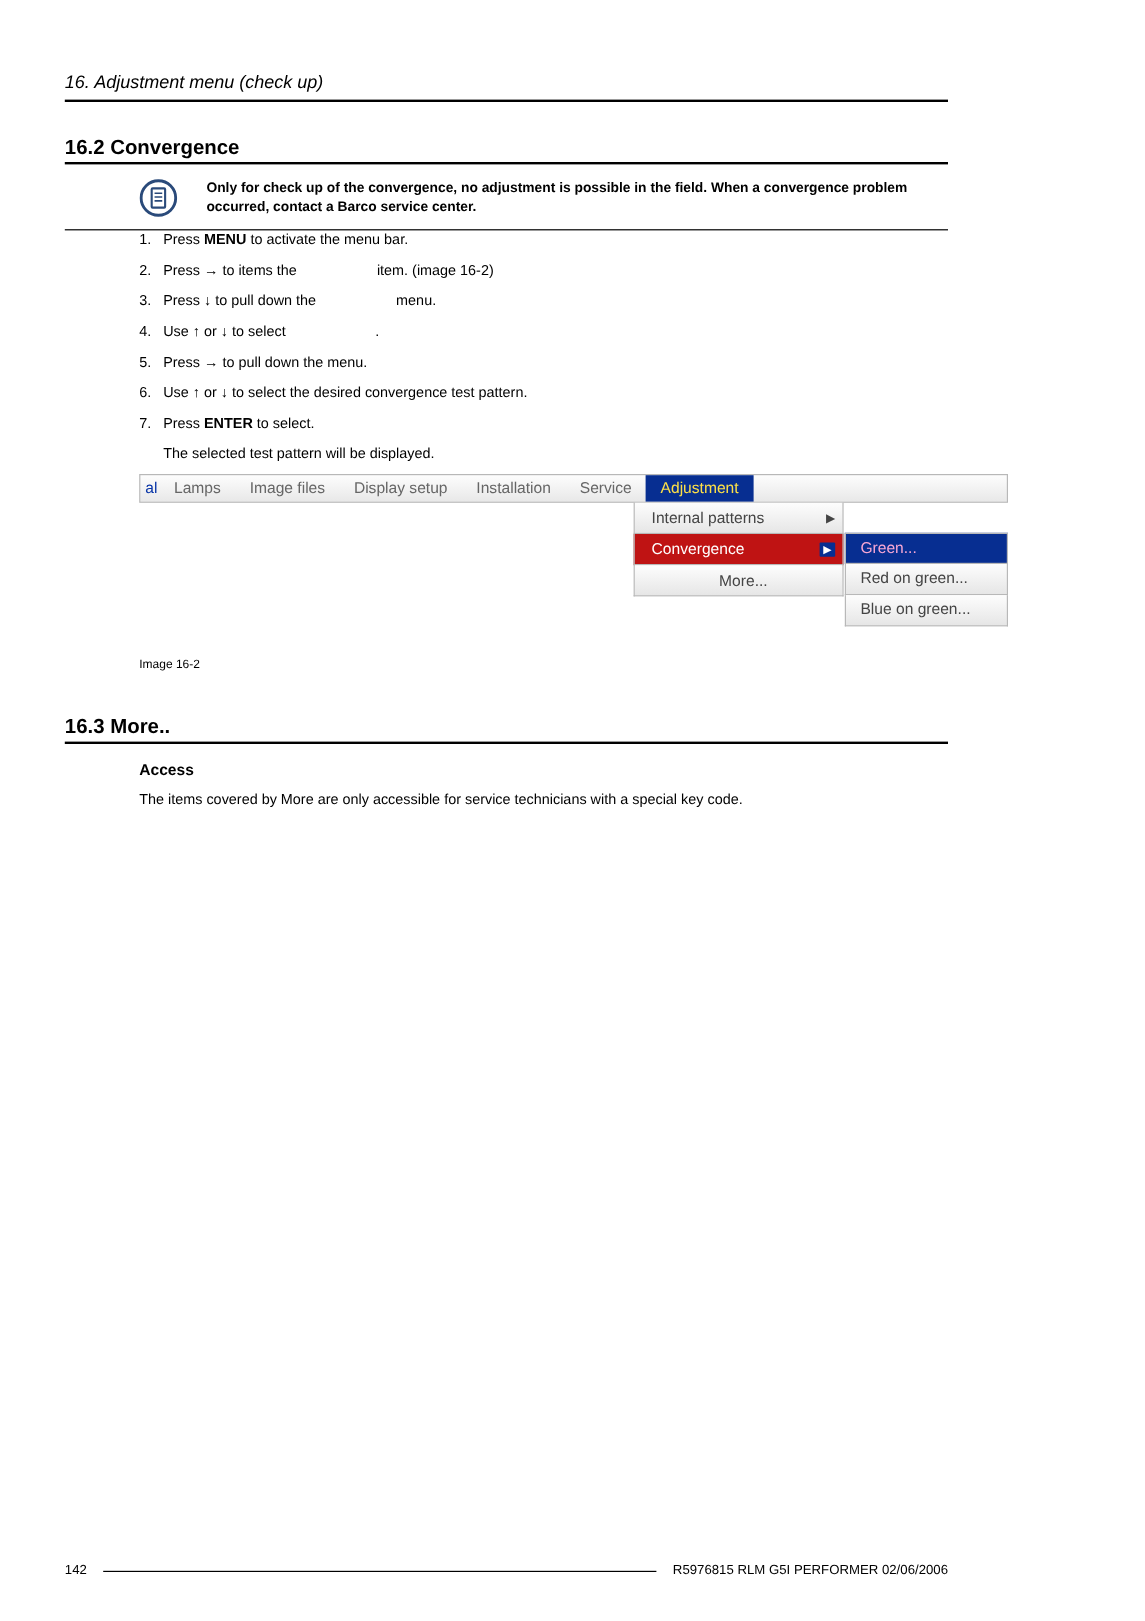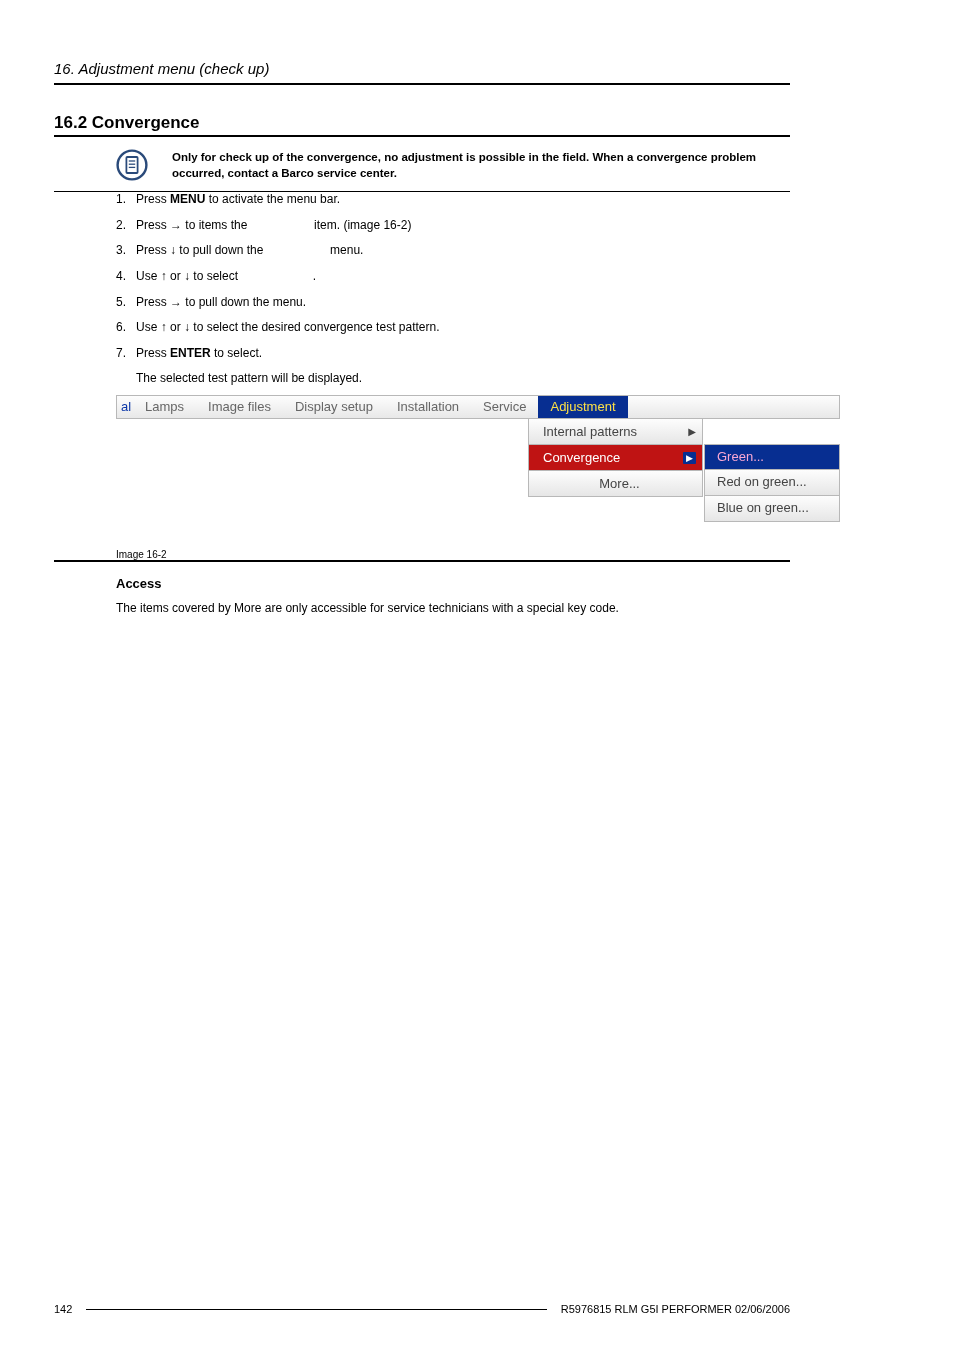--- a/index.html
+++ b/index.html
@@ -125,20 +125,21 @@
         <div class="submenu">
           <div class="srow shl">Green...</div>
           <div class="srow">Red on green...</div>
           <div class="srow">Blue on green...</div>
         </div>
       </div>
       <div class="caption">Image 16-2</div>
     </div>
   </div>
 
+  <div class="section-title" style="margin-top:36px;">16.3 More..</div>
   <hr class="hr-under-section">
   <div class="body">
     <div class="sub-head">Access</div>
     <div class="para">The items covered by More are only accessible for service technicians with a special key code.</div>
   </div>
 
   <div class="footer">
     <div class="footer-line">
       <span class="pnum">142</span>
       <span class="rule"></span>

